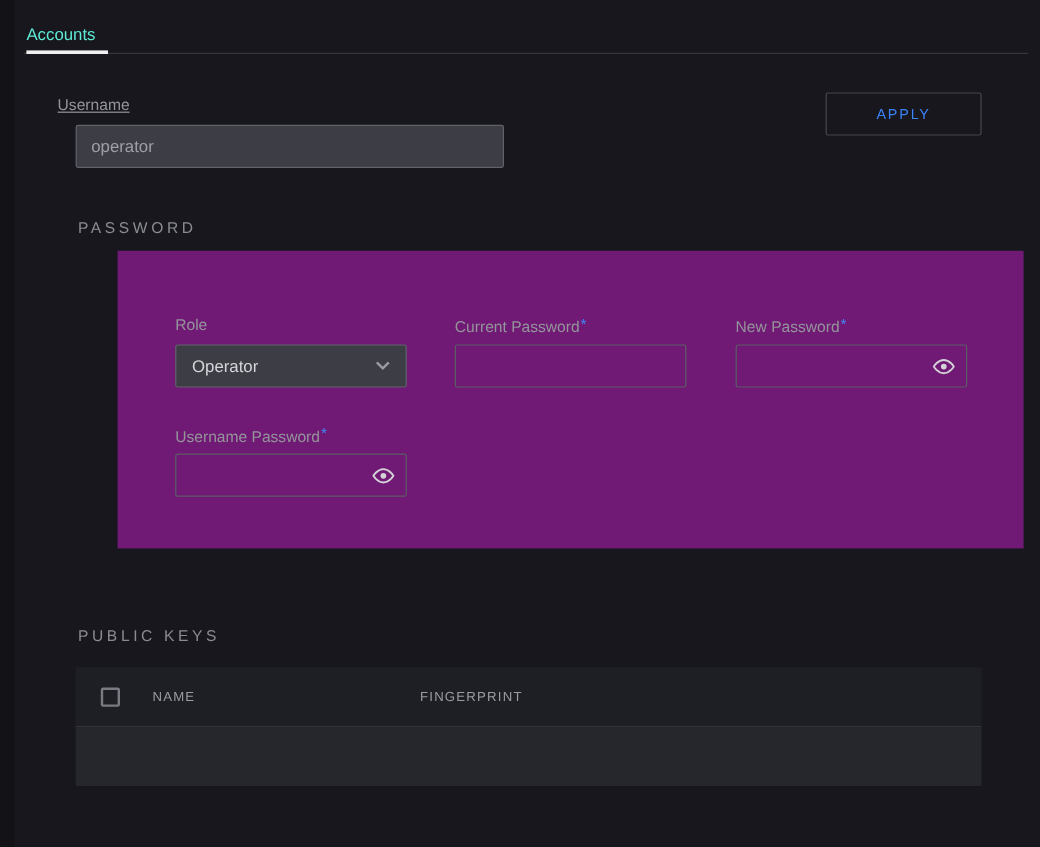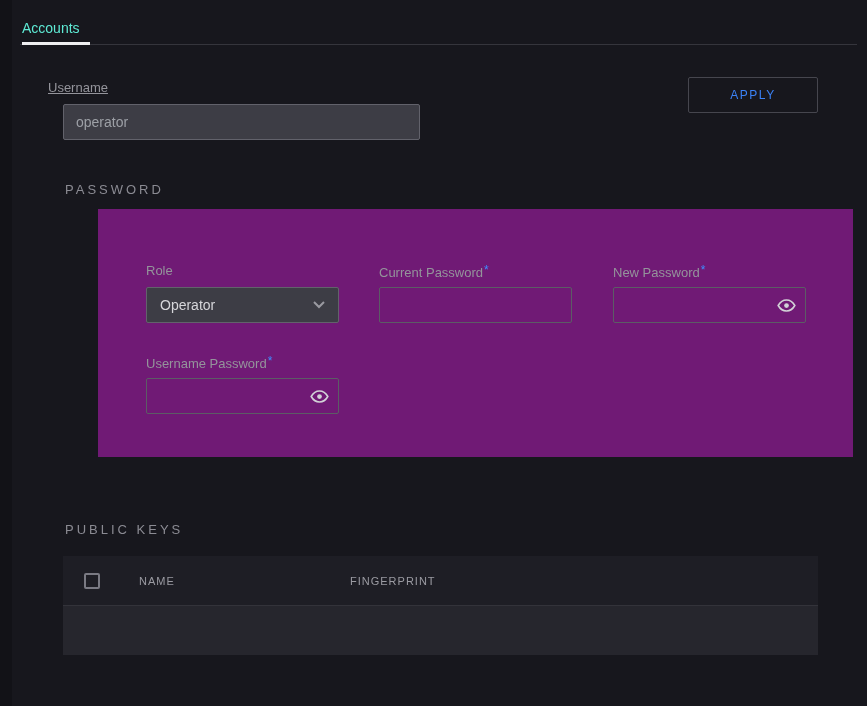--- a/index.html
+++ b/index.html
@@ -179,21 +179,21 @@
     background: transparent;
     cursor: pointer;
   }
   .pk-col-header {
     position: absolute;
     top: 19px;
     color: #9b9ba2;
     font-size: 11px;
     letter-spacing: 1px;
   }
-  .pk-col-name { left: 64px; margin-left: 12px; }
+  .pk-col-name { left: 64px; }
   .pk-col-fingerprint { left: 287px; }
 </style>
 </head>
 <body>
 
 <div class="screen">
 
   <div class="left-strip"></div>
 
   <div class="tab-label">Accounts</div>

